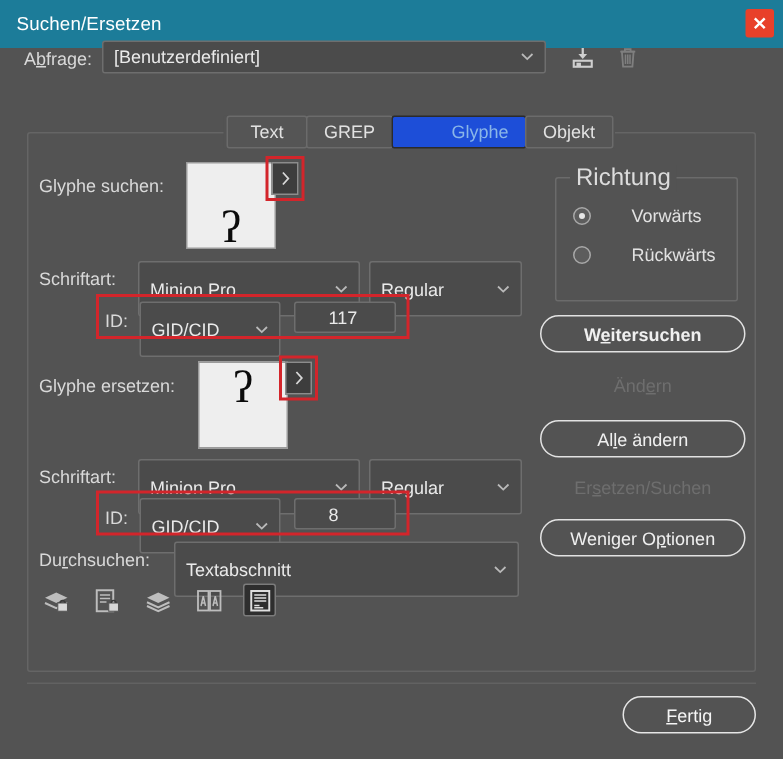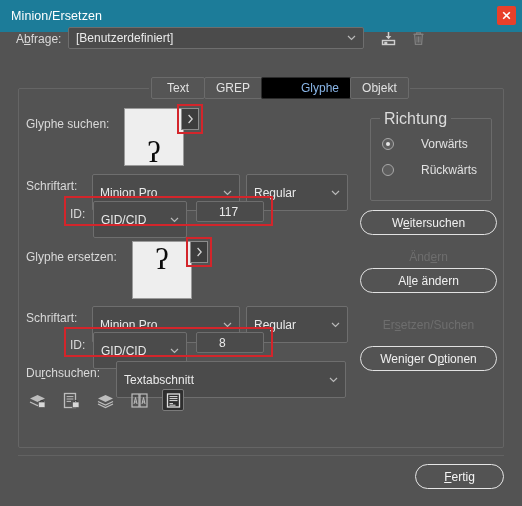--- a/index.html
+++ b/index.html
@@ -95,21 +95,21 @@
     border: 1px solid #6b6b6b;
     border-radius: 2px;
     margin-right: -1px;
     display: flex; align-items: center; justify-content: center;
     font-size: 12px;
     color: #e2e2e2;
     background: #555555;
     cursor: pointer;
   }
   .tab.active {
-    background: #000000;
+    background: #1d4ed8;
     border-color: #2b2b2b;
     color: #8ab6e8;
     padding-left: 39px;
   }
 
   
   .field-label {
     position: absolute;
     font-size: 12px;
     color: #d9d9d9;
@@ -251,21 +251,21 @@
     display: flex; align-items: center; justify-content: center;
     font-size: 12px; color: #f5f5f5;
     cursor: pointer;
   }
   #done-button .u { text-decoration: underline; }
 </style>
 </head>
 <body>
 
 <div id="titlebar">
-  <span id="titlebar-label">Minion/Ersetzen</span>
+  <span id="titlebar-label">Suchen/Ersetzen</span>
   <div id="close-button">
     <svg width="11" height="11" viewBox="0 0 11 11">
       <path d="M2.2 2.2 L8.8 8.8 M8.8 2.2 L2.2 8.8" stroke="#ffffff" stroke-width="1.6" fill="none"></path>
     </svg>
   </div>
 </div>
 
 <div id="query-row">
   <span id="query-label">A<span class="u">b</span>frage:</span>
 
@@ -450,27 +450,27 @@
 
 <div class="radio-row" style="left:382px; top:137px;">
   <span class="radio checked"></span>
   <span class="radio-label">Vorwärts</span>
 </div>
 <div class="radio-row" style="left:382px; top:163px;">
   <span class="radio"></span>
   <span class="radio-label">Rückwärts</span>
 </div>
 
-<div class="pill-btn" style="top:210px;">
+<div class="pill-btn" style="top:210px;font-weight:bold;">
   <span>W<span class="u">e</span>itersuchen</span>
 </div>
 <div class="pill-btn disabled" style="top:244px;">
   <span>Änd<span class="u">e</span>rn</span>
 </div>
-<div class="pill-btn" style="top:268px;">
+<div class="pill-btn" style="top:280px;">
   <span>Al<span class="u">l</span>e ändern</span>
 </div>
 <div class="pill-btn disabled" style="top:312px;">
   <span>Er<span class="u">s</span>etzen/Suchen</span>
 </div>
 <div class="pill-btn" style="top:346px;">
   <span>Weniger O<span class="u">p</span>tionen</span>
 </div>
 
 <div id="divider"></div>

